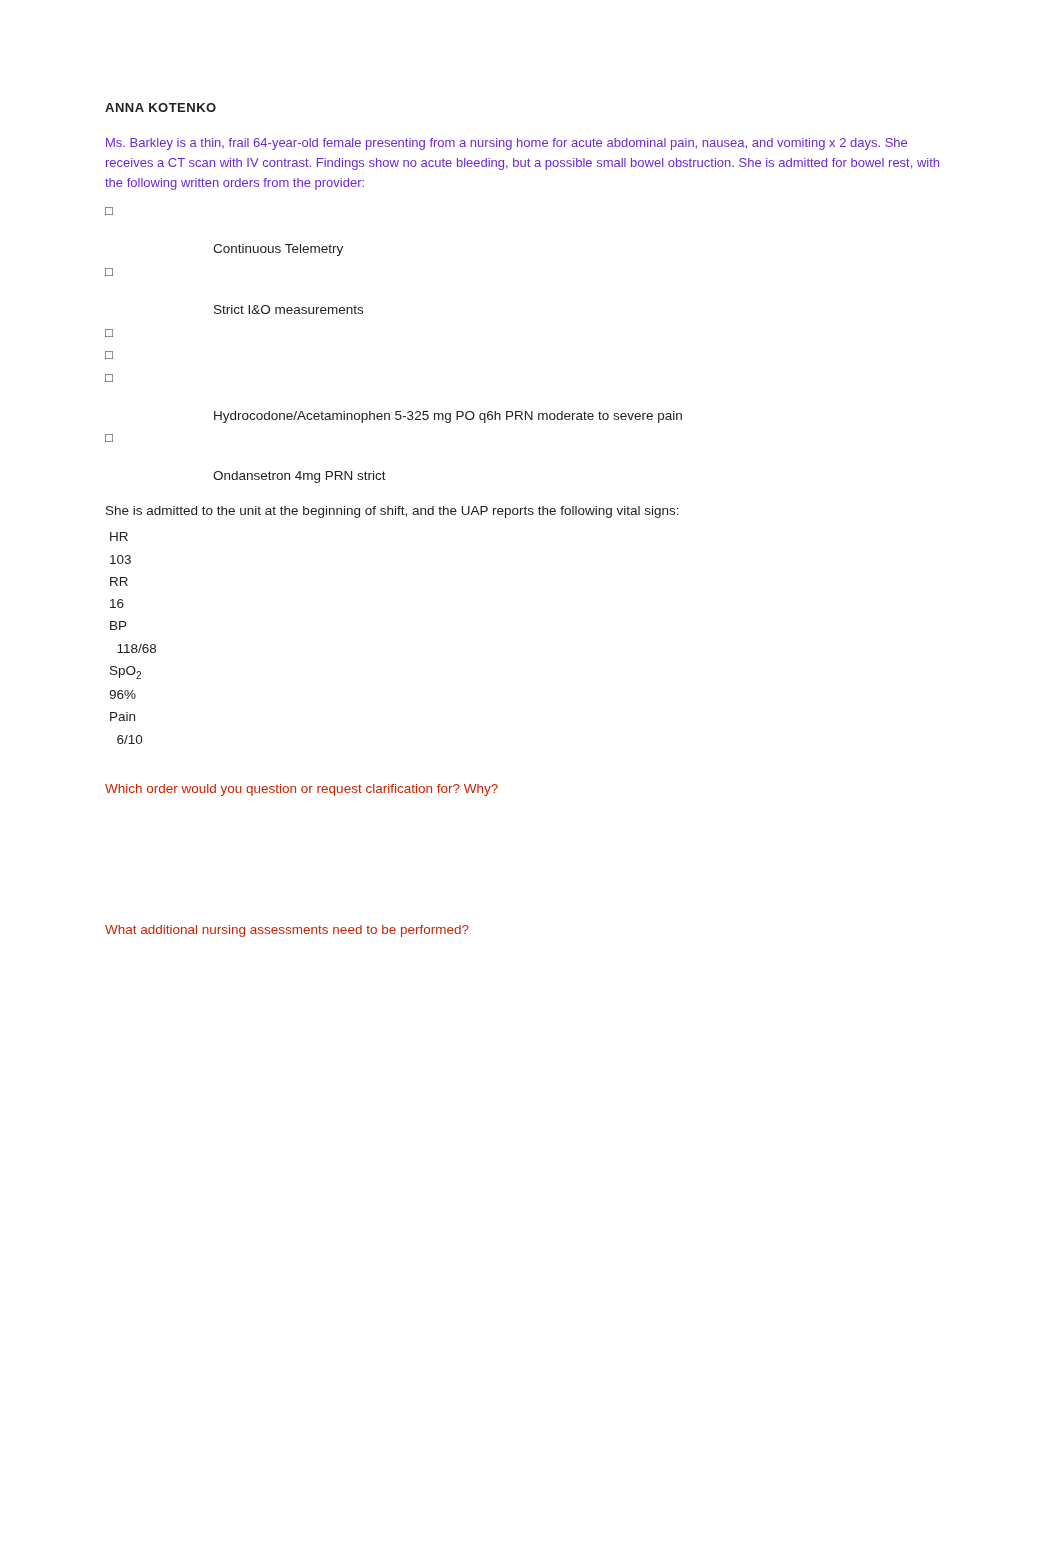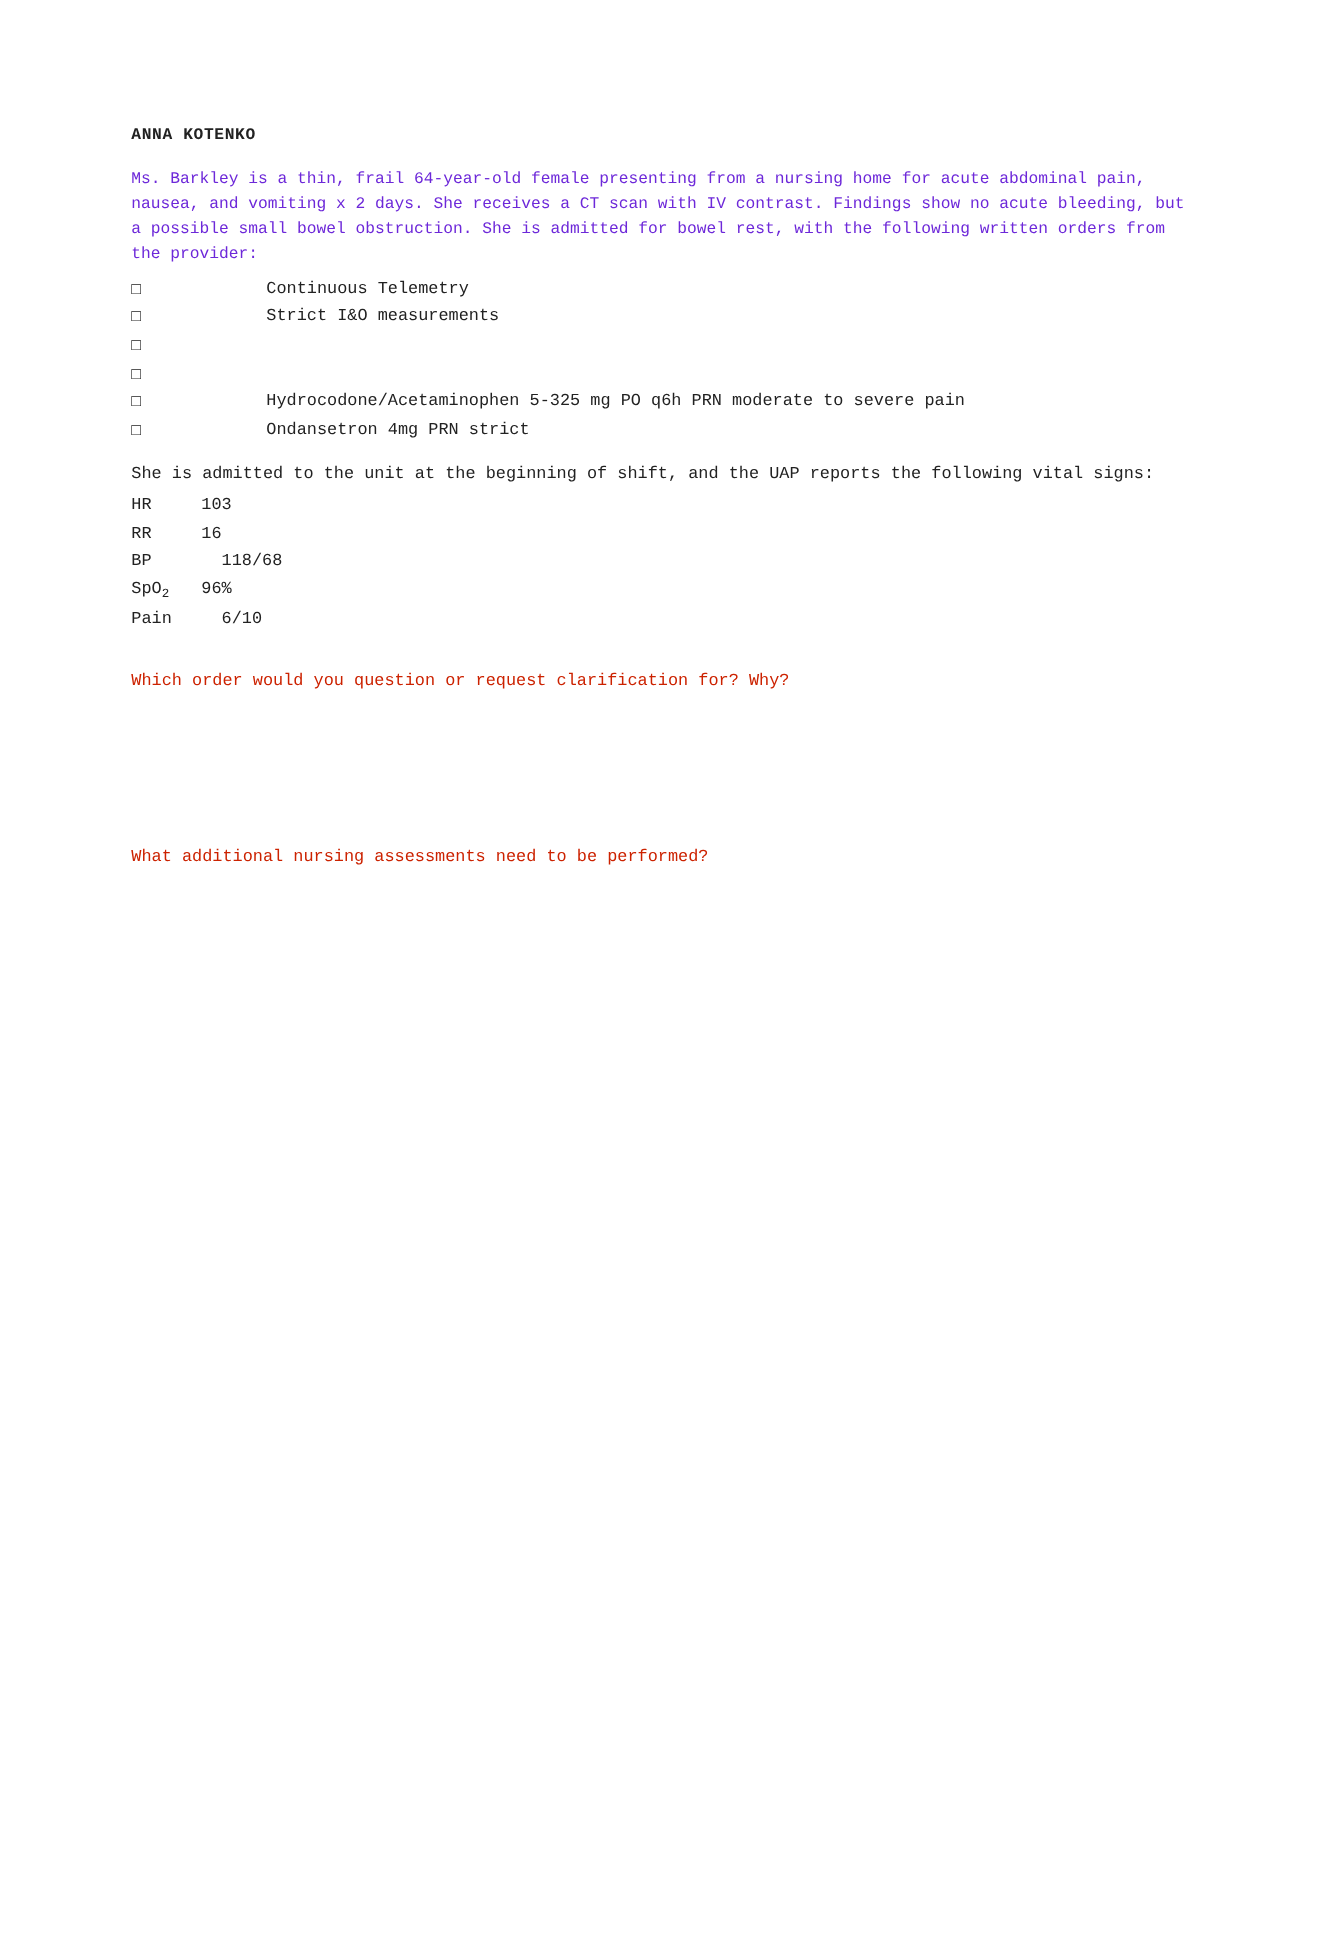--- a/index.html
+++ b/index.html
@@ -13,21 +13,20 @@
       font-family: Arial, sans-serif;
       font-size: 14px;
       color: #222222;
       width: 1062px;
       min-height: 1561px;
     }
 
     .page-container {
       padding: 100px 105px 100px 105px;
       max-width: 1062px;
-      font-family: Liberation Mono, monospace;
     }
 
     .patient-name {
       font-size: 13px;
       font-weight: bold;
       letter-spacing: 0.5px;
       margin-bottom: 18px;
       color: #222222;
     }
 
@@ -57,20 +56,21 @@
       display: inline-block;
       width: 28px;
       min-width: 28px;
       font-size: 13px;
       color: #222222;
       margin-right: 80px;
     }
 
     .order-text {
       flex: 1;
+      margin-top: 38px;
     }
 
     .vitals-section {
       margin-top: 14px;
       margin-bottom: 18px;
     }
 
     .vitals-intro {
       font-size: 13.5px;
       line-height: 1.55;
@@ -80,20 +80,21 @@
 
     .vitals-table {
       font-size: 13.5px;
       line-height: 1.65;
       color: #222222;
     }
 
     .vital-row {
       display: flex;
       align-items: baseline;
+      flex-direction: column;
     }
 
     .vital-label {
       width: 52px;
       font-size: 13.5px;
       color: #222222;
     }
 
     .vital-subscript {
       font-size: 10px;

